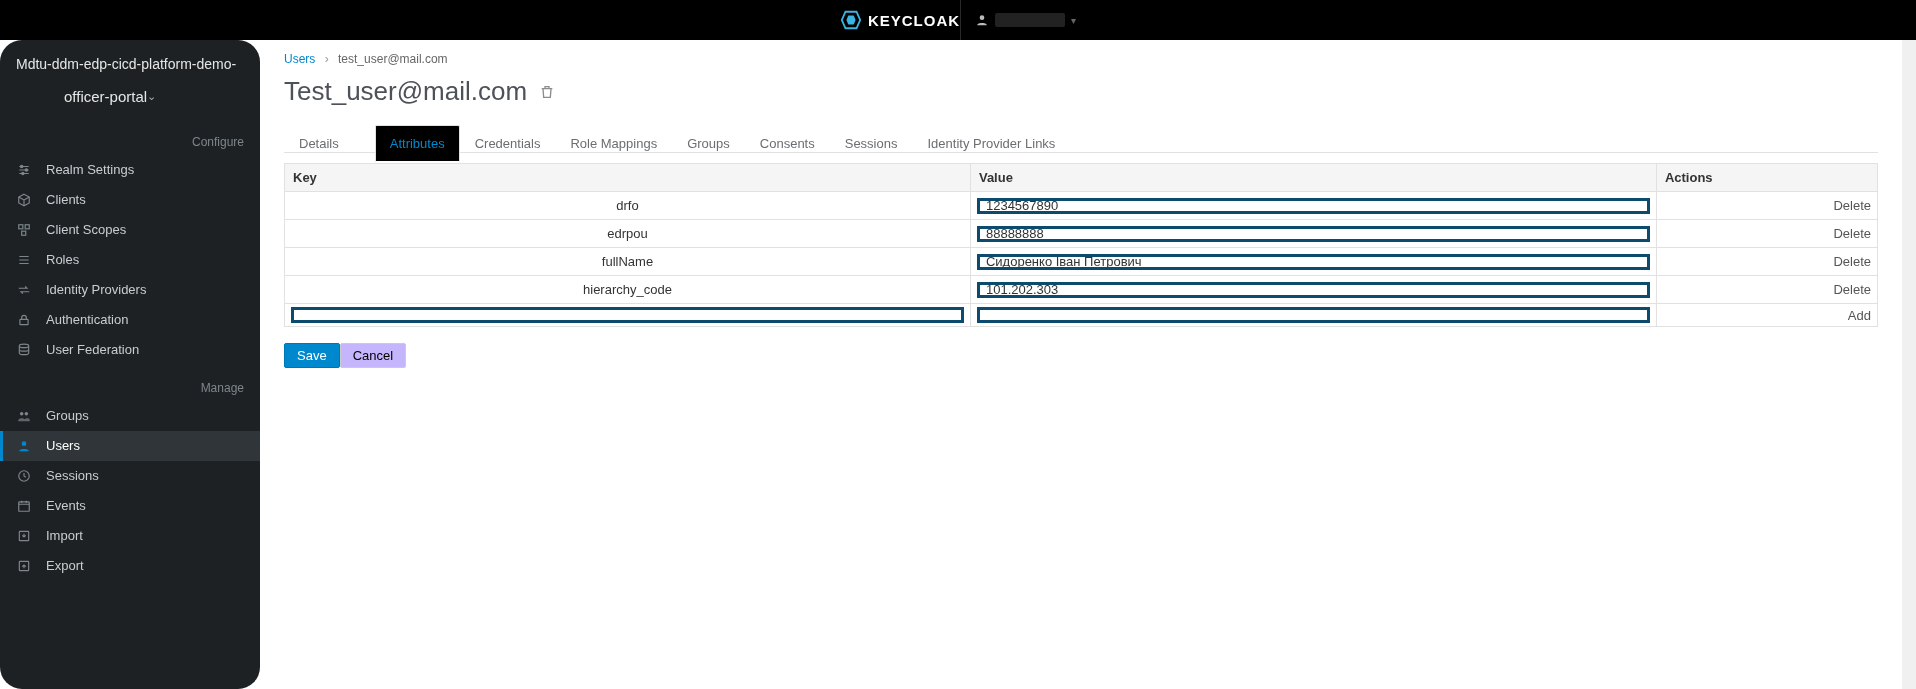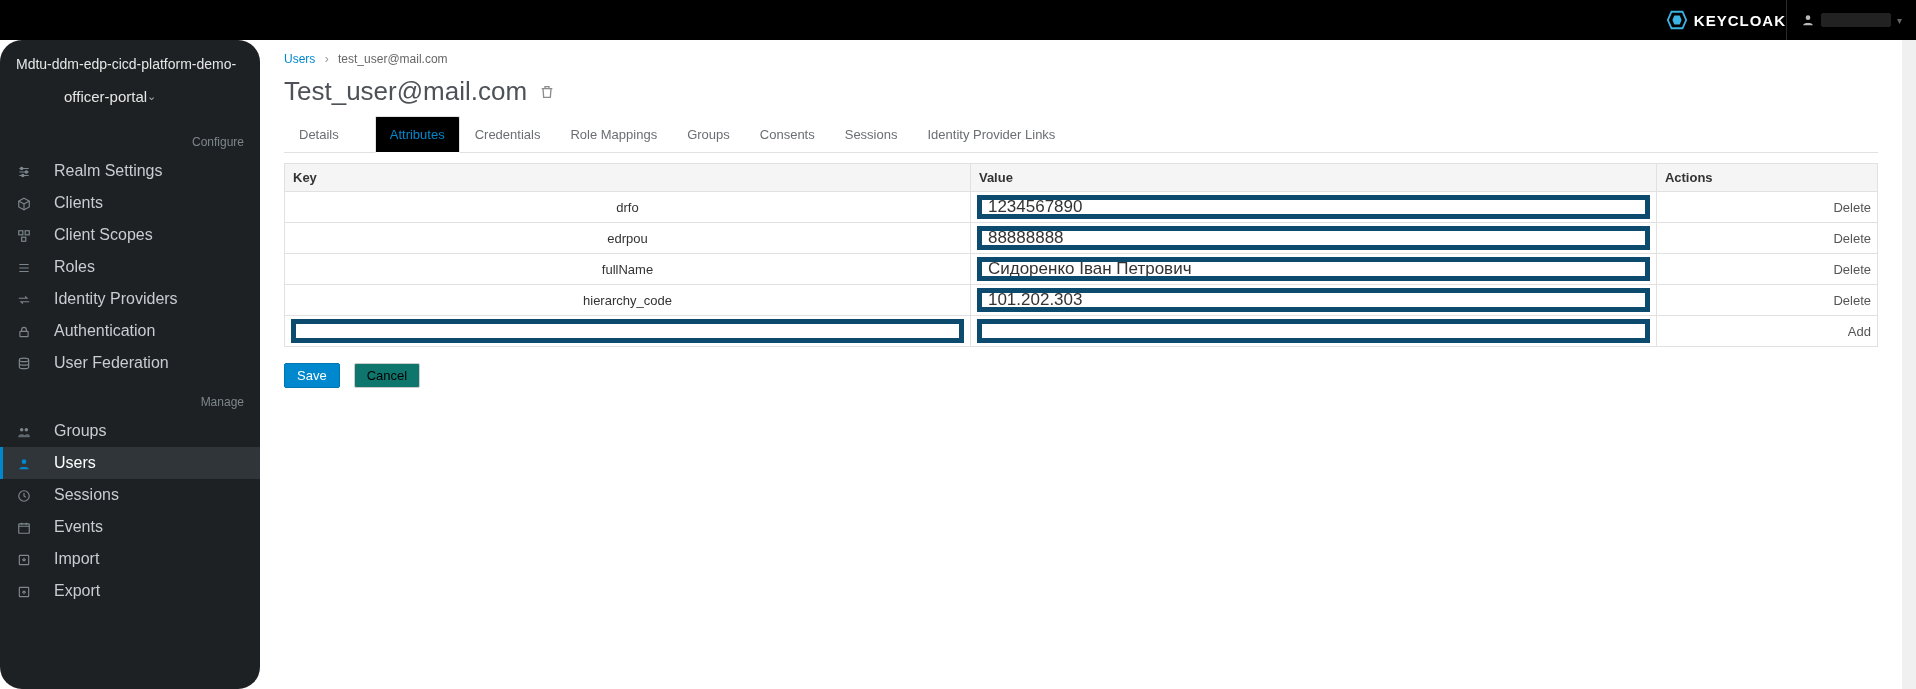--- a/index.html
+++ b/index.html
@@ -1,70 +1,70 @@
 <!DOCTYPE html>
 <html><head>
 <meta charset="utf-8">
 <style>
   * { box-sizing: border-box; margin: 0; padding: 0; }
   html, body { height: 100%; font-family: "Helvetica Neue", Helvetica, Arial, sans-serif; font-size: 13px; color: #333; }
   body { display: flex; flex-direction: column; background: #fff; }
 
   
-  .topbar { height: 40px; background: #000; display: flex; align-items: center; justify-content: flex-end; padding: 0 14px; color: #fff; }
+  .topbar { height: 40px; background: #000; display: flex; align-items: center; justify-content: center; padding: 0 14px; color: #fff; }
   .brand { display: flex; align-items: center; gap: 6px; font-weight: 600; letter-spacing: 1px; font-size: 15px; }
   .brand .logo-icon { width: 22px; height: 22px; }
   .brand span b { font-weight: 700; }
   .user-menu { display: flex; align-items: center; gap: 6px; padding-left: 14px; border-left: 1px solid #2a2a2a; height: 100%; }
   .user-menu .avatar { color: #bbb; }
   .user-menu .name { color: #444; background:#222; width:70px; height:14px; border-radius:2px; }
   .user-menu .chev { color:#666; font-size:10px; }
 
   
   .layout { flex: 1; display: flex; height: calc(100% - 40px); }
 
   
   .sidebar { width: 260px; background: #1d2124; color: #c7cdd1; display: flex; flex-direction: column; border-radius: 22px; }
   .realm-header { padding: 16px 16px 6px 16px; color: #e6e6e6; font-size: 14px; }
   .realm-select { display:flex; align-items:center; justify-content:flex-start; padding: 10px 16px 14px 16px; color:#e6e6e6; font-size:15px; cursor:pointer;margin-left:48px; }
   .realm-select .chev { font-size: 11px; color:#aaa; }
   .section-title { padding: 16px 16px 6px 16px; color: #7d868c; font-size: 12px; text-align: right; }
   .nav { list-style: none; }
-  .nav li { display:flex; align-items:flex-end; gap:22px; padding: 7px 16px; font-size:16px; color:#c7cdd1; cursor:pointer; }
+  .nav li { display:flex; align-items:flex-start; gap:14px; padding: 7px 16px; font-size:13px; color:#c7cdd1; cursor:pointer; }
   .nav li .ico { width:16px; height:16px; display:inline-flex; align-items:center; justify-content:center; color:#7d868c; }
   .nav li.active { background:#2f3539; color:#fff; border-left:3px solid #0088ce; padding-left:13px; }
   .nav li.active .ico { color:#0088ce; }
 
   
   .main { flex:1; padding: 12px 24px 24px 24px; overflow:auto; }
   .breadcrumb { font-size: 12px; color:#666; margin-bottom: 10px; }
   .breadcrumb a { color:#0088ce; text-decoration:none; }
   .breadcrumb .sep { margin: 0 6px; color:#999; }
 
   .page-title { font-size: 26px; font-weight: 400; color:#4d5258; display:flex; align-items:center; gap:12px; margin-bottom: 8px; }
   .page-title .trash { color:#8b8d8f; cursor:pointer; }
 
   .tabs { display:flex; border-bottom: 1px solid #e1e1e1; margin-bottom: 10px; }
-  .tabs .tab { padding: 10px 14px; font-size: 13px; color:#6a6e73; cursor:pointer; border:1px solid transparent; border-bottom:none; position:relative; top:1px; background:transparent; }
+  .tabs .tab { padding: 10px 14px; font-size: 13px; color:#6a6e73; cursor:pointer; border:1px solid transparent; border-bottom:none; position:relative; top:10px; background:transparent; }
   .tabs .tab.active { color:#0088ce; border-color:#e1e1e1; border-bottom:1px solid #fff; background:#000000; border-radius: 2px 2px 0 0; margin-left: 21px; }
 
   
   table.attr { width:100%; border-collapse: collapse; }
   table.attr th { text-align:left; font-weight:600; font-size:13px; background:#f5f5f5; border:1px solid #e1e1e1; padding:6px 8px; }
   table.attr td { border:1px solid #e1e1e1; padding:3px 6px; vertical-align: middle; }
   table.attr td.key { width:546px; padding:6px 8px;text-align:center; }
   table.attr td.value input, table.attr td.key-input input {
-    width:100%; height:24px; border:5px solid #0c4a6e; padding:2px 6px; font-size:17px; color:#333;
+    width:100%; height:16px; border:3px solid #0c4a6e; padding:2px 6px; font-size:13px; color:#333;
   }
   table.attr td.value { width:546px; }
   table.attr td.actions { width:176px; text-align:right; }
   table.attr td.actions a { color:#555; text-decoration:none; cursor:pointer; }
 
-  .btn-row { margin-top: 16px; display:flex; gap:14px; }
-  .btn { padding: 4px 12px; font-size:13px; border:1px solid #ccc; background:#0f766e; cursor:pointer; border-radius:2px; }
+  .btn-row { margin-top: 16px; display:flex; gap:0; }
+  .btn { padding: 4px 12px; font-size:13px; border:1px solid #ccc; background:#c4b5fd; cursor:pointer; border-radius:2px; }
   .btn.primary { background:#0088ce; border-color:#0077b3; color:#fff; }
 
   .scrollbar-pad { width:14px; background:#f0f0f0; }
 
   svg { display:block; }
 </style>
 </head>
 <body>
 
 <div class="topbar">

